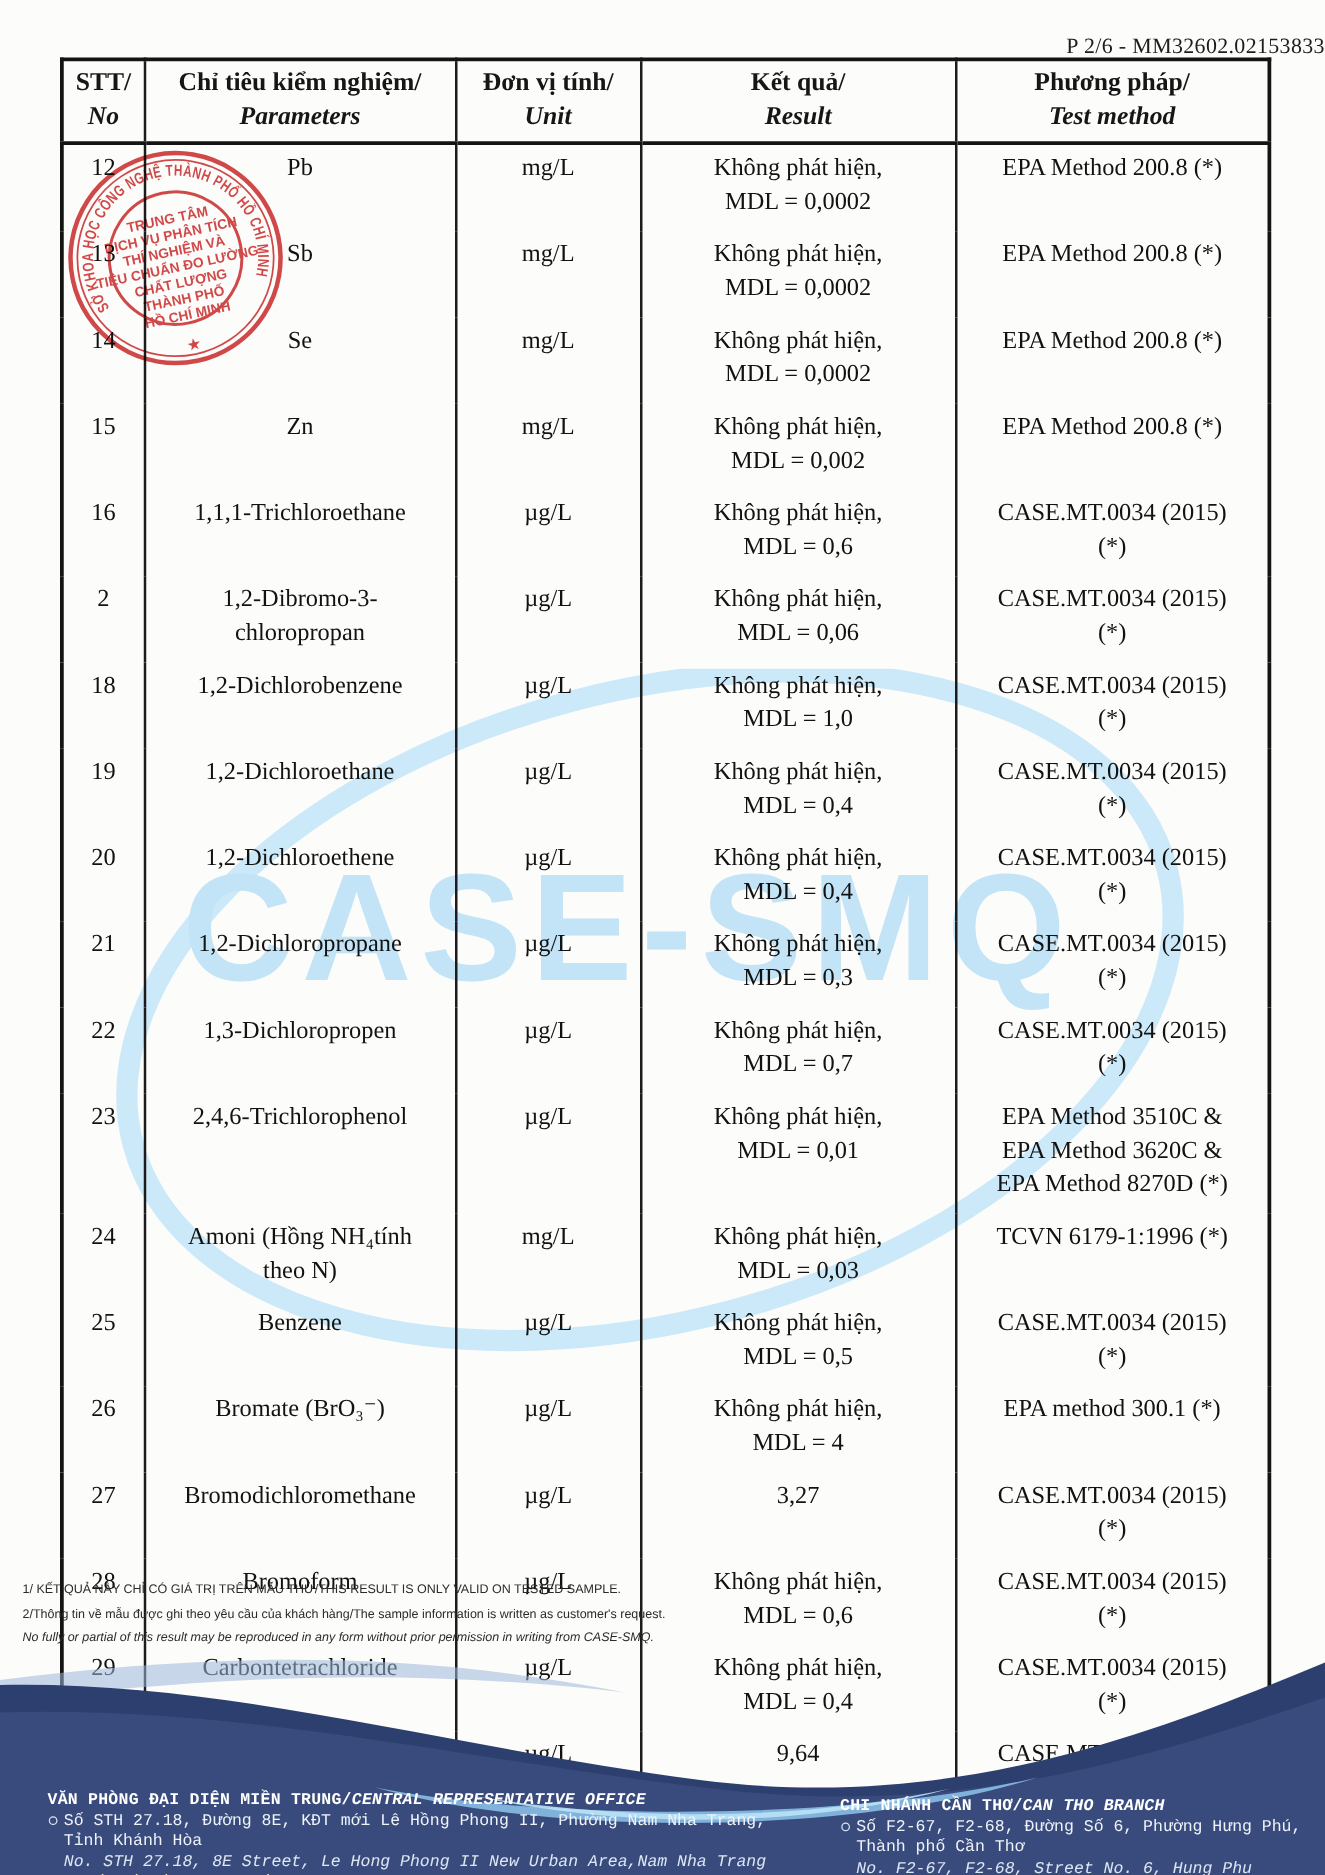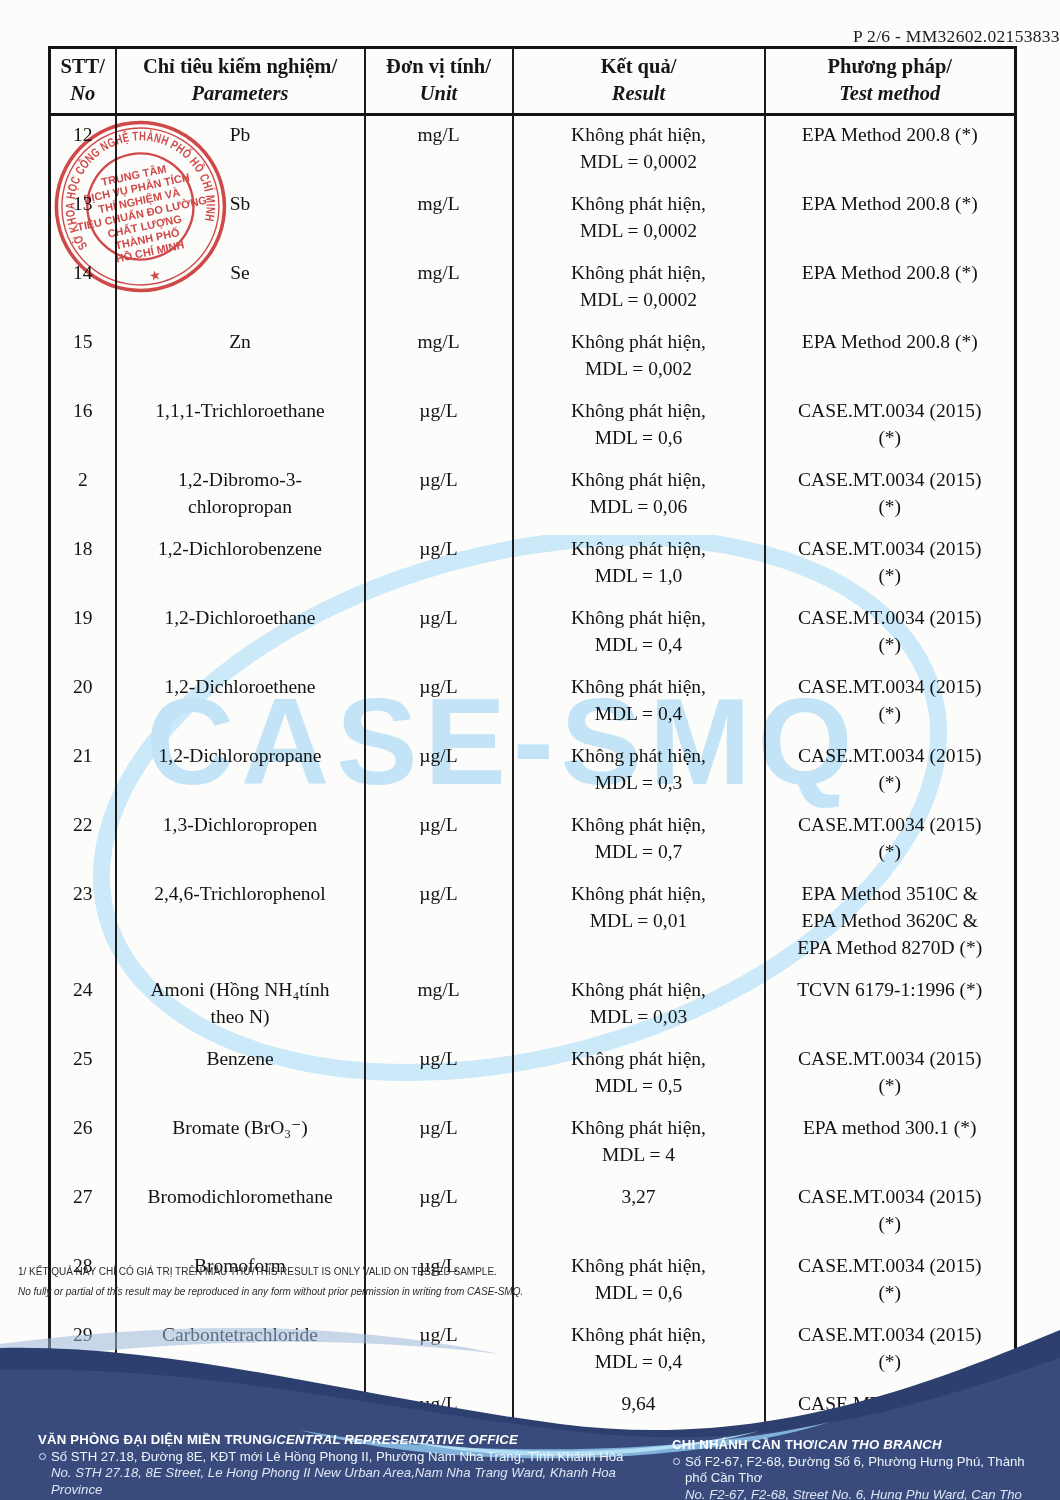--- a/index.html
+++ b/index.html
@@ -57,21 +57,21 @@
   .notes{
     position:absolute;left:18px;top:1262px;z-index:2;width:1000px;
     font-family:"Liberation Sans","DejaVu Sans",sans-serif;
     font-size:10px;line-height:19.5px;color:#2b2b2b;
   }
   .notes .n4{font-style:italic;}
   
   .footer-wave{position:absolute;left:0;bottom:0;z-index:3;}
   .footer-text{
     position:absolute;left:0;bottom:0;width:1060px;height:190px;z-index:5;
-    font-family:Liberation Sans, sans-serif;color:#eef2f9;
+    font-family:Liberation Mono, monospace;color:#eef2f9;
   }
   .office{position:absolute;font-size:13.2px;line-height:16.5px;}
   .office.left{left:38px;top:122px;width:590px;}
   .office.right{left:672px;top:127px;width:372px;}
   .office-title{font-weight:bold;font-size:13.2px;letter-spacing:.2px;color:#ffffff;}
   .office-title .en{font-style:italic;}
   .addr-vi{position:relative;padding-left:13px;}
   .addr-en{font-style:italic;padding-left:13px;color:#dde6f3;}
   .pin{
     position:absolute;left:1px;top:4px;width:5px;height:5px;border-radius:50%;
@@ -500,20 +500,21 @@
       <text x="86" y="99">TIÊU CHUẨN ĐO LƯỜNG</text>
       <text x="86" y="112">CHẤT LƯỢNG</text>
       <text x="86" y="125">THÀNH PHỐ</text>
       <text x="86" y="138">HỒ CHÍ MINH</text>
     </g>
     <text x="86" y="163" text-anchor="middle" font-size="13">★</text>
   </svg>
 
   <div class="notes">
     <div class="n1">1/ KẾT QUẢ NÀY CHỈ CÓ GIÁ TRỊ TRÊN MẪU THỬ/THIS RESULT IS ONLY VALID ON TESTED SAMPLE.</div>
+    <div class="n2">2/Thông tin về mẫu được ghi theo yêu cầu của khách hàng/The sample information is written as customer's request.</div>
     <div class="n4">No fully or partial of this result may be reproduced in any form without prior permission in writing from CASE-SMQ.</div>
   </div>
 
   <svg class="footer-wave" width="1060" height="190" viewBox="0 0 1060 190" preserveAspectRatio="none">
     <path d="M0,34 C170,12 330,10 500,44 C330,24 170,30 0,52 Z" fill="#9db7da" opacity="0.55"></path>
     <path d="M0,38 C180,34 360,88 560,114 C760,140 920,78 1060,20 L1060,190 L0,190 Z" fill="var(--navy)"></path>
     <path d="M0,60 C200,54 380,100 580,122 C780,144 930,92 1060,48 L1060,190 L0,190 Z" fill="var(--navy2)" opacity="0.75"></path>
     <path d="M300,120 C440,147 680,147 830,112 C680,159 440,159 300,120 Z" fill="var(--streak)" opacity="0.85"></path>
     <path d="M380,127 C500,147 640,147 760,121 C640,153 500,153 380,127 Z" fill="#b9e2f6" opacity="0.9"></path>
   </svg>

